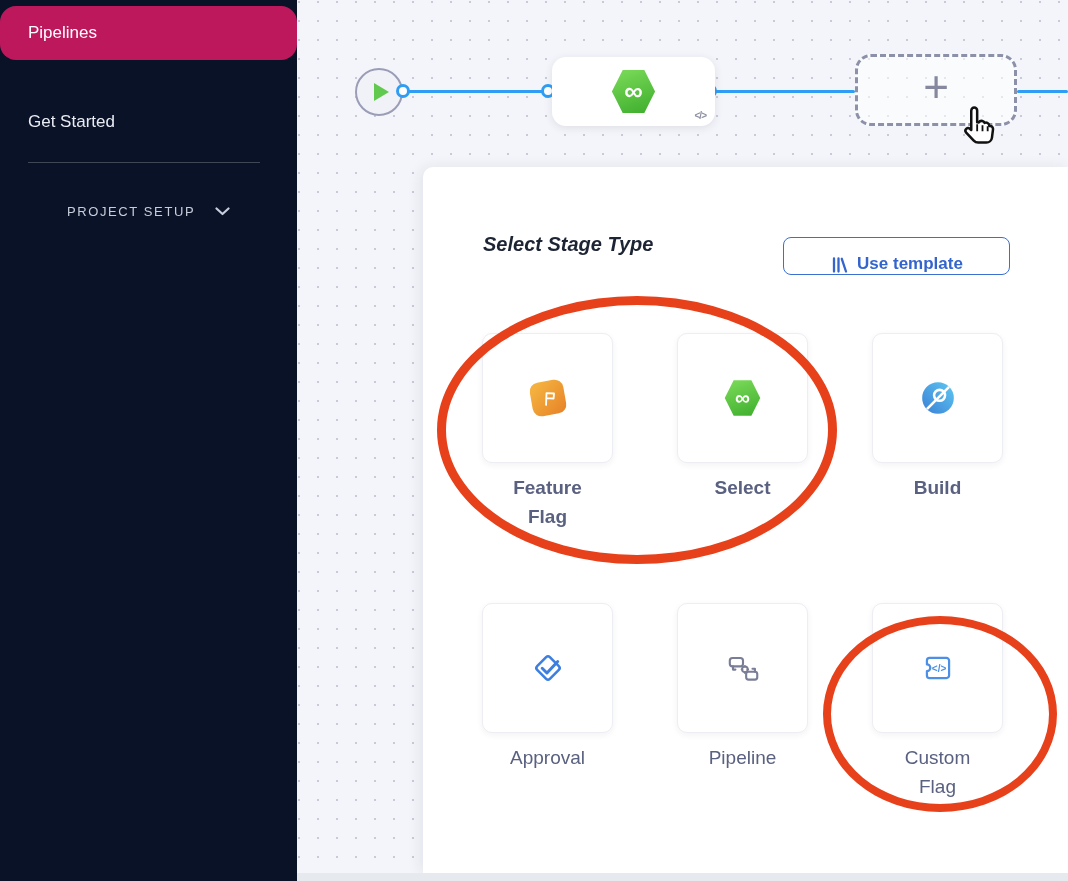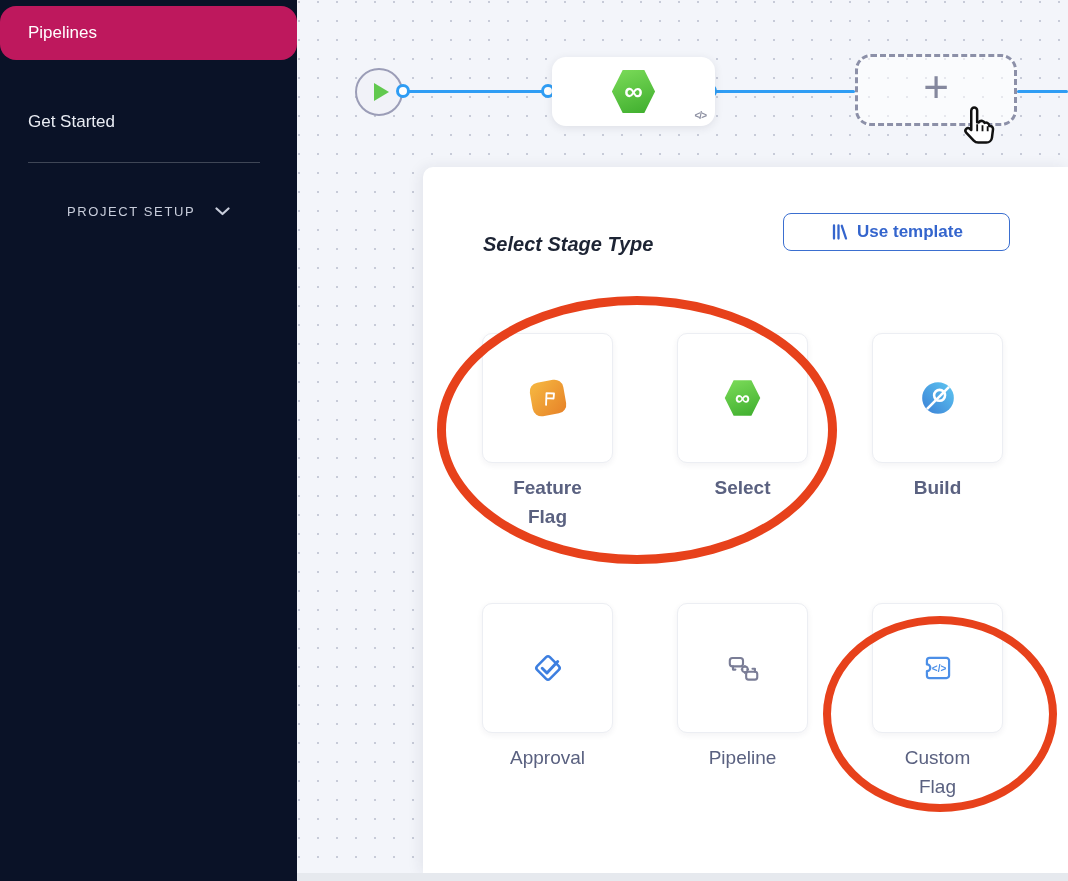--- a/index.html
+++ b/index.html
@@ -45,23 +45,23 @@
               border:3px dashed #8C90A8; background:rgba(255,255,255,0.55); display:flex;
               align-items:center; justify-content:center; cursor:pointer; }
   .add-node span { font-size:44px; font-weight:300; color:#85889E; line-height:1; transform:translateY(-3px); }
   .cursor-hand { position:absolute; left:660px; top:104px; width:40px; height:46px; z-index:8; pointer-events:none; }
 
   
   .panel { position:absolute; left:423px; top:167px; width:645px; height:706px; background:#FFFFFF;
            border-top-left-radius:10px; box-shadow:-3px 0 14px rgba(40,41,61,0.08); z-index:4; }
   .panel-title { position:absolute; left:60px; top:58px; height:38px; display:flex; align-items:center;
                  font-size:20px; font-weight:700; color:#1D2434;font-style:italic; }
-  .tmpl-btn { position:absolute; left:360px; top:46px; width:227px; height:38px;
+  .tmpl-btn { position:absolute; left:360px; top:70px; width:227px; height:38px;
               border:1.6px solid #3B6FD0; border-radius:8px; background:#FFFFFF; color:#3465CD;
-              font-size:17px; font-weight:700; display:flex; align-items:center; justify-content:center;
+              font-size:17px; font-weight:700; display:flex; align-items:flex-end; justify-content:center;
               gap:9px; cursor:pointer; font-family:"Liberation Sans", sans-serif; }
   .card { position:absolute; width:131px; height:130px; background:#FFFFFF; border:1px solid #ECEEF3;
           border-radius:10px; box-shadow:0 2px 6px rgba(40,41,61,0.06); display:flex; align-items:center;
           justify-content:center; cursor:pointer; }
   .r1 { top:166px; } .r2 { top:436px; }
   .cx1 { left:59px; } .cx2 { left:254px; } .cx3 { left:449px; }
   .card-label { position:absolute; width:131px; padding:0 17px; text-align:center; font-size:19px;
                 line-height:29px; color:#5A6180; }
   .lr1 { top:306px;font-weight:bold; } .lr2 { top:576px; }
 

